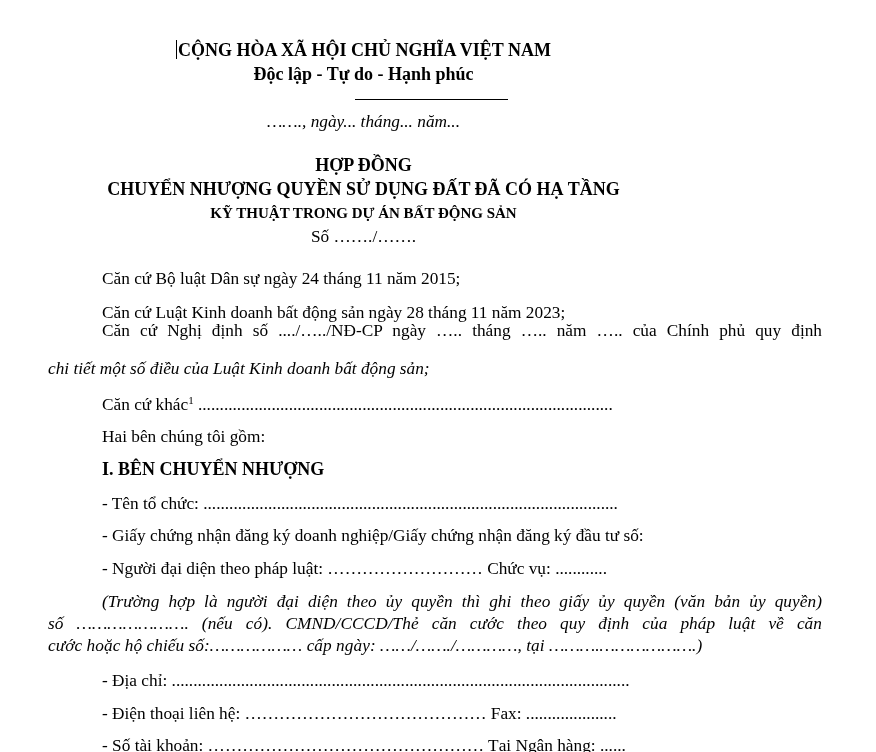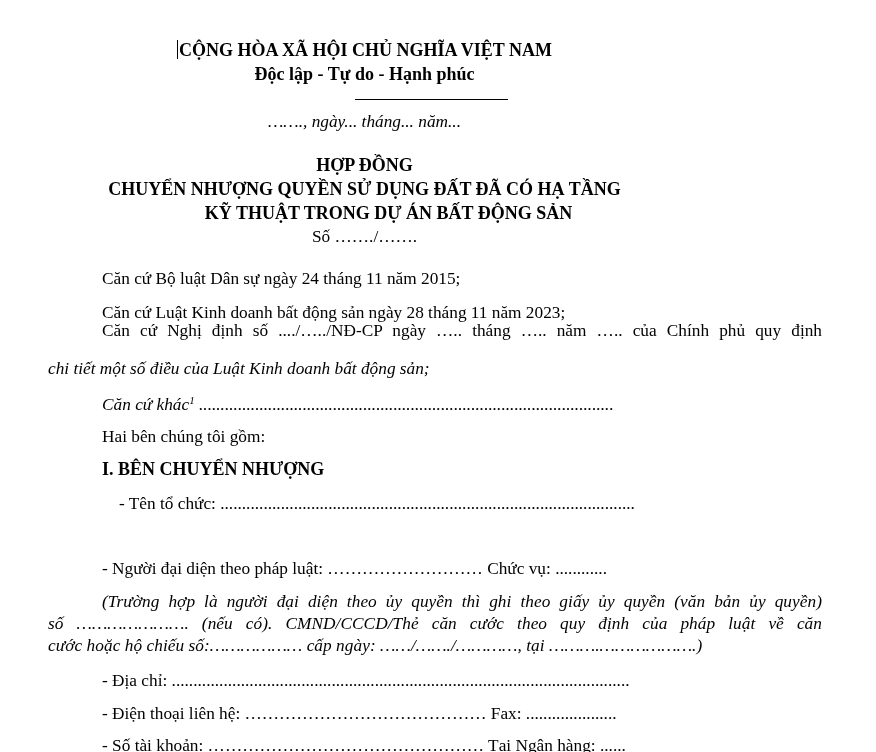--- a/index.html
+++ b/index.html
@@ -4,21 +4,21 @@
 <style>
   html, body { margin: 0; padding: 0; background: #ffffff; }
   body {
     width: 876px; height: 752px; overflow: hidden; position: relative;
     font-family: "Liberation Serif", "DejaVu Serif", serif;
     color: #000;
     font-size: 17.3px;
   }
   .page { position: absolute; left: 0; top: 0; width: 876px; height: 752px; }
   .line { position: absolute; white-space: nowrap; line-height: 20px; }
-  .center { left: 12px; width: 705px; text-align: center; }
+  .center { left: 0; width: 705px; text-align: center; padding-left: 11px; }
   .bold { font-weight: bold; }
   .italic { font-style: italic; }
   .cursor {
     display: inline-block; width: 1px; height: 19px; background: #000;
     vertical-align: -3px; margin-right: 1px;
   }
   .rule {
     position: absolute; left: 355px; top: 99px; width: 153px; height: 1px; background: #000;
   }
   sup { font-size: 11px; vertical-align: 6px; line-height: 0; }
@@ -31,37 +31,38 @@
 
   <div class="line center bold" style="top:40px; font-size:18px;">
     <span class="cursor"></span><span>CỘNG HÒA XÃ HỘI CHỦ NGHĨA VIỆT NAM</span>
   </div>
   <div class="line center bold" style="top:64px; font-size:18px;">Độc lập - Tự do - Hạnh phúc</div>
   <div class="rule"></div>
   <div class="line center italic" style="top:112px;">……., ngày... tháng... năm...</div>
 
   <div class="line center bold" style="top:155px; font-size:18px;">HỢP ĐỒNG</div>
   <div class="line center bold" style="top:179px; font-size:18px;">CHUYỂN NHƯỢNG QUYỀN SỬ DỤNG ĐẤT ĐÃ CÓ HẠ TẦNG</div>
-  <div class="line center bold" style="top:203px; font-size:18px;margin-left:24px;">KỸ THUẬT TRONG DỰ ÁN BẤT ĐỘNG SẢN</div>
+  <div class="line center bold" style="top:203px; font-size:15px;">KỸ THUẬT TRONG DỰ ÁN BẤT ĐỘNG SẢN</div>
   <div class="line center" style="top:227px;">Số ……./…….</div>
 
   <div class="line" style="left:102px; top:269px;">Căn cứ Bộ luật Dân sự ngày 24 tháng 11 năm 2015;</div>
   <div class="line" style="left:102px; top:303px;">Căn cứ Luật Kinh doanh bất động sản ngày 28 tháng 11 năm 2023;</div>
   <div class="line" style="left:102px; top:321px; width:720px; text-align:justify; text-align-last:justify;">Căn cứ Nghị định số ..../…../NĐ-CP ngày ….. tháng ….. năm ….. của Chính phủ quy định</div>
   <div class="line" style="left:48px; top:359px;font-style:italic;">chi tiết một số điều của Luật Kinh doanh bất động sản;</div>
 
-  <div class="line" style="left:102px; top:395px;font-style:italic;">
+  <div class="line" style="left:102px; top:395px;">
     <span>Căn cứ khác</span><sup>1</sup><span> ................................................................................................</span>
   </div>
 
   <div class="line" style="left:102px; top:427px;text-align:right;">Hai bên chúng tôi gồm:</div>
 
   <div class="line bold" style="left:102px; top:459px; font-size:18px;">I. BÊN CHUYỂN NHƯỢNG</div>
 
-  <div class="line" style="left:102px; top:494px;margin-left:17px;">- Tên tổ chức:  ................................................................................................</div>
+  <div class="line" style="left:102px; top:494px;">- Tên tổ chức:  ................................................................................................</div>
+  <div class="line" style="left:102px; top:526px;">- Giấy chứng nhận đăng ký doanh nghiệp/Giấy chứng nhận đăng ký đầu tư số:</div>
   <div class="line" style="left:102px; top:559px;">- Người đại diện theo pháp luật: ……………………… Chức vụ: ............</div>
 
   <div class="line it2" style="left:102px; top:592px; width:720px; text-align:justify; text-align-last:justify;">(Trường hợp là người đại diện theo ủy quyền thì ghi theo giấy ủy quyền (văn bản ủy quyền)</div>
   <div class="line it2" style="left:48px; top:614px; width:774px; text-align:justify; text-align-last:justify;">số …………………. (nếu có). CMND/CCCD/Thẻ căn cước theo quy định của pháp luật về căn</div>
   <div class="line" style="left:102px; top:671px;">- Địa chỉ: ..........................................................................................................</div>
 
   <div class="line it2" style="left:48px; top:636px;">cước hoặc hộ chiếu số:……………… cấp ngày: ……/……./…………, tại ……….……………….)</div>
   <div class="line" style="left:102px; top:704px;">- Điện thoại liên hệ: …………………………………… Fax: .....................</div>
   <div class="line" style="left:102px; top:736px;">- Số tài khoản: ………………………………………… Tại Ngân hàng:  ......</div>
 

